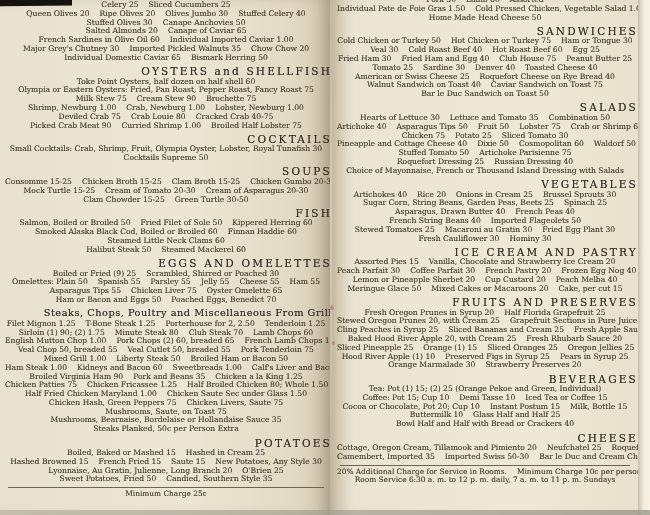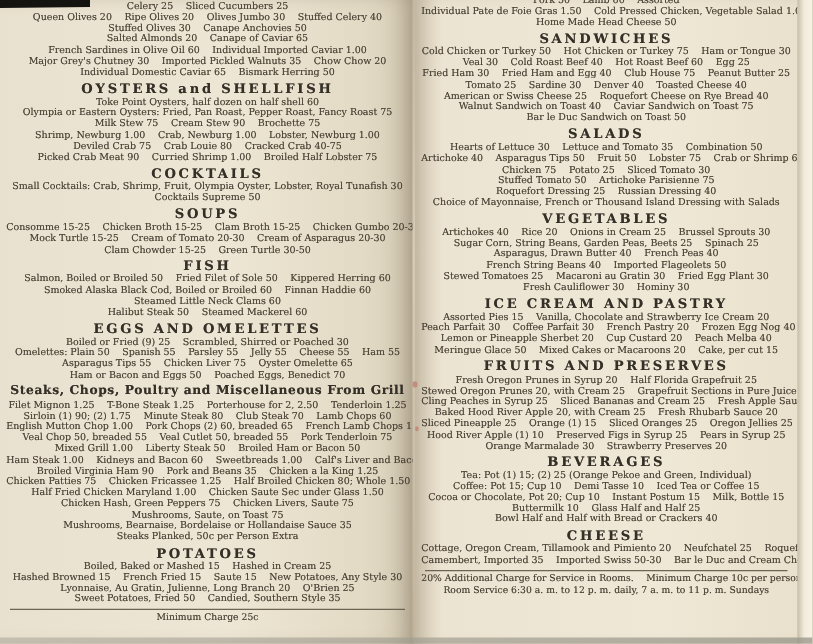--- a/index.html
+++ b/index.html
@@ -21,21 +21,21 @@
     box-shadow:inset 12px 0 16px -8px rgba(120,100,75,0.30);
     padding-top:0;
   }
   .line{
     text-align:center;font-size:7.6px;line-height:8.8px;
     white-space:nowrap;color:#4b4337;
     text-shadow:0 0 0.4px rgba(70,58,44,0.55);
   }
   .line .item{display:inline-block;margin:0 5px;}
   .sec-heading{
-    text-align:center;font-weight:bold;color:#342f27;
+    text-align:right;font-weight:normal;color:#342f27;
     font-size:10.5px;line-height:12px;margin:2.5px 0 0.5px;
     letter-spacing:2.2px;white-space:nowrap;
     text-shadow:0 0 0.4px rgba(50,42,32,0.6);
   }
   .sec-heading.title{font-size:9.8px;letter-spacing:0.5px;}
   .rule{border-top:1px solid #6e6453;width:95%;margin:3px auto 2px;}
   .footer-line{font-size:7.4px;}
   .clip-top{margin-top:-4px;}
   
   #artifact-top-left{position:absolute;left:-2px;top:-2px;width:74px;height:8px;background:#151310;transform:rotate(-0.6deg);}
@@ -116,20 +116,21 @@
         <div class="line"><span class="item">Veal 30</span><span class="item">Cold Roast Beef 40</span><span class="item">Hot Roast Beef 60</span><span class="item">Egg 25</span></div>
         <div class="line"><span class="item">Fried Ham 30</span><span class="item">Fried Ham and Egg 40</span><span class="item">Club House 75</span><span class="item">Peanut Butter 25</span></div>
         <div class="line"><span class="item">Tomato 25</span><span class="item">Sardine 30</span><span class="item">Denver 40</span><span class="item">Toasted Cheese 40</span></div>
         <div class="line"><span class="item">American or Swiss Cheese 25</span><span class="item">Roquefort Cheese on Rye Bread 40</span></div>
         <div class="line"><span class="item">Walnut Sandwich on Toast 40</span><span class="item">Caviar Sandwich on Toast 75</span></div>
         <div class="line"><span class="item">Bar le Duc Sandwich on Toast 50</span></div>
         <div class="sec-heading">SALADS</div>
         <div class="line"><span class="item">Hearts of Lettuce 30</span><span class="item">Lettuce and Tomato 35</span><span class="item">Combination 50</span></div>
         <div class="line"><span class="item">Artichoke 40</span><span class="item">Asparagus Tips 50</span><span class="item">Fruit 50</span><span class="item">Lobster 75</span><span class="item">Crab or Shrimp 60</span></div>
         <div class="line"><span class="item">Chicken 75</span><span class="item">Potato 25</span><span class="item">Sliced Tomato 30</span></div>
+        <div class="line"><span class="item">Pineapple and Cottage Cheese 40</span><span class="item">Dixie 50</span><span class="item">Cosmopolitan 60</span><span class="item">Waldorf 50</span></div>
         <div class="line"><span class="item">Stuffed Tomato 50</span><span class="item">Artichoke Parisienne 75</span></div>
         <div class="line"><span class="item">Roquefort Dressing 25</span><span class="item">Russian Dressing 40</span></div>
         <div class="line"><span class="item">Choice of Mayonnaise, French or Thousand Island Dressing with Salads</span></div>
         <div class="sec-heading">VEGETABLES</div>
         <div class="line"><span class="item">Artichokes 40</span><span class="item">Rice 20</span><span class="item">Onions in Cream 25</span><span class="item">Brussel Sprouts 30</span></div>
         <div class="line"><span class="item">Sugar Corn, String Beans, Garden Peas, Beets 25</span><span class="item">Spinach 25</span></div>
         <div class="line"><span class="item">Asparagus, Drawn Butter 40</span><span class="item">French Peas 40</span></div>
         <div class="line"><span class="item">French String Beans 40</span><span class="item">Imported Flageolets 50</span></div>
         <div class="line"><span class="item">Stewed Tomatoes 25</span><span class="item">Macaroni au Gratin 30</span><span class="item">Fried Egg Plant 30</span></div>
         <div class="line"><span class="item">Fresh Cauliflower 30</span><span class="item">Hominy 30</span></div>

